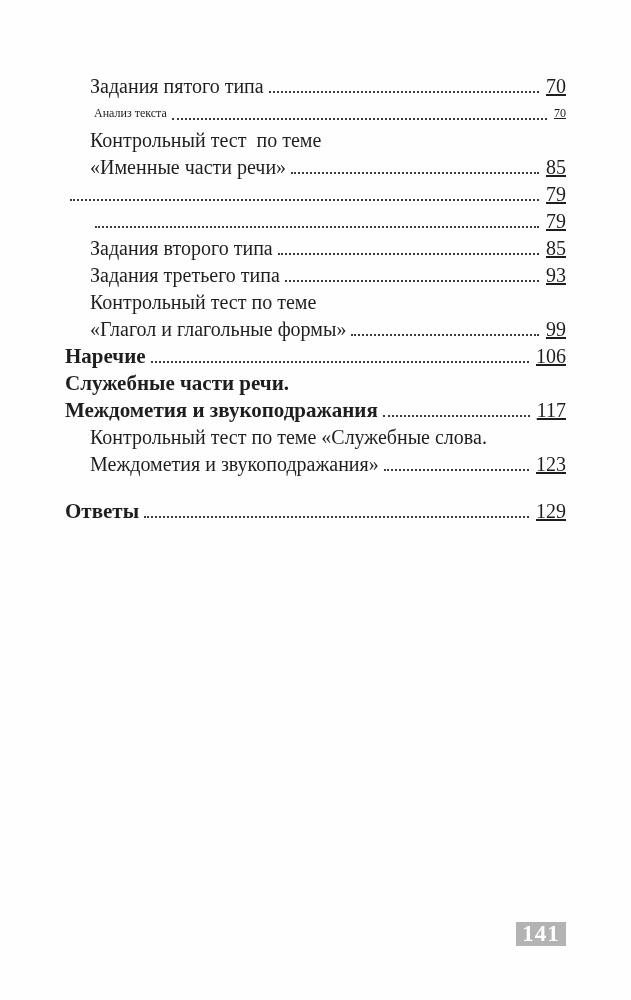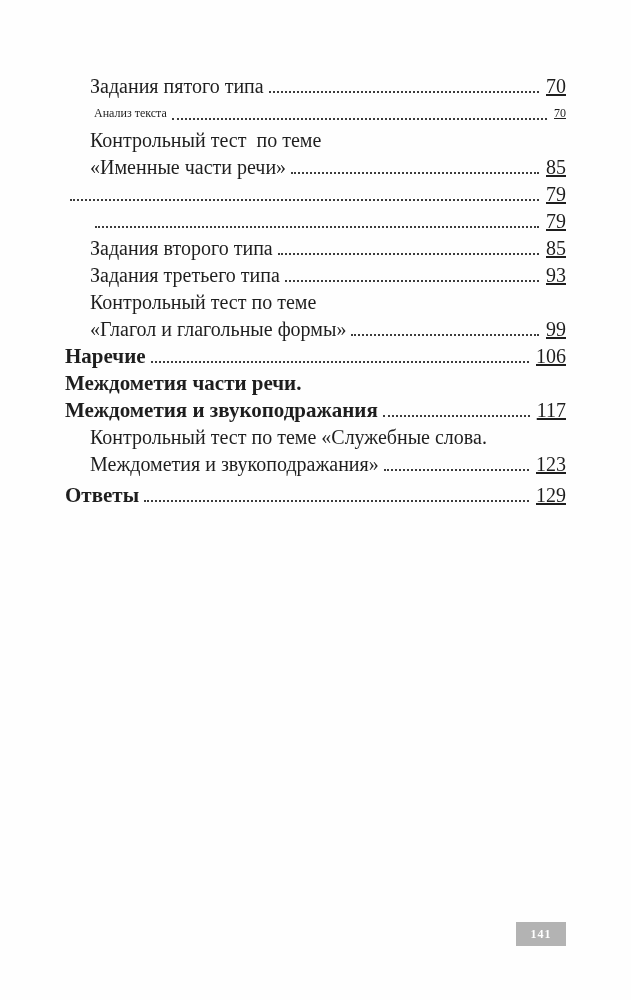--- a/index.html
+++ b/index.html
@@ -62,21 +62,21 @@
   .page-badge {
     position: absolute;
     left: 516px;
     top: 922px;
     width: 50px;
     height: 24px;
     background: #b3b3b3;
     color: #ffffff;
     font-family: "Liberation Serif", serif;
     font-weight: bold;
-    font-size: 12px;
+    font-size: 23px;
     line-height: 24px;
     text-align: center;
     letter-spacing: 1px;
   }
 </style>
 </head>
 <body>
 
 <div class="page">
 
@@ -128,40 +128,40 @@
       <span class="toc-title">«Глагол и глагольные формы»</span>
       <span class="toc-leader"></span>
       <span class="toc-page">99</span>
     </div>
       <div class="toc-line lvl-section">
       <span class="toc-title">Наречие</span>
       <span class="toc-leader"></span>
       <span class="toc-page">106</span>
     </div>
       <div class="toc-line lvl-section no-page">
-      <span class="toc-title">Междометия части речи.</span>
+      <span class="toc-title">Служебные части речи.</span>
       
       
     </div>
       <div class="toc-line lvl-section">
       <span class="toc-title">Междометия и звукоподражания</span>
       <span class="toc-leader"></span>
       <span class="toc-page">117</span>
     </div>
       <div class="toc-line lvl-sub no-page">
       <span class="toc-title">Контрольный тест по теме «Служебные слова.</span>
       
       
     </div>
       <div class="toc-line lvl-sub">
       <span class="toc-title">Междометия и звукоподражания»</span>
       <span class="toc-leader"></span>
       <span class="toc-page">123</span>
     </div>
-      <div class="toc-line lvl-section" style="margin-top: 4px;">
+      <div class="toc-line lvl-section" style="margin-top: 20px;">
       <span class="toc-title">Ответы</span>
       <span class="toc-leader"></span>
       <span class="toc-page">129</span>
     </div>
     </div>
 
   <div class="page-badge">141</div>
 
 </div>
 

